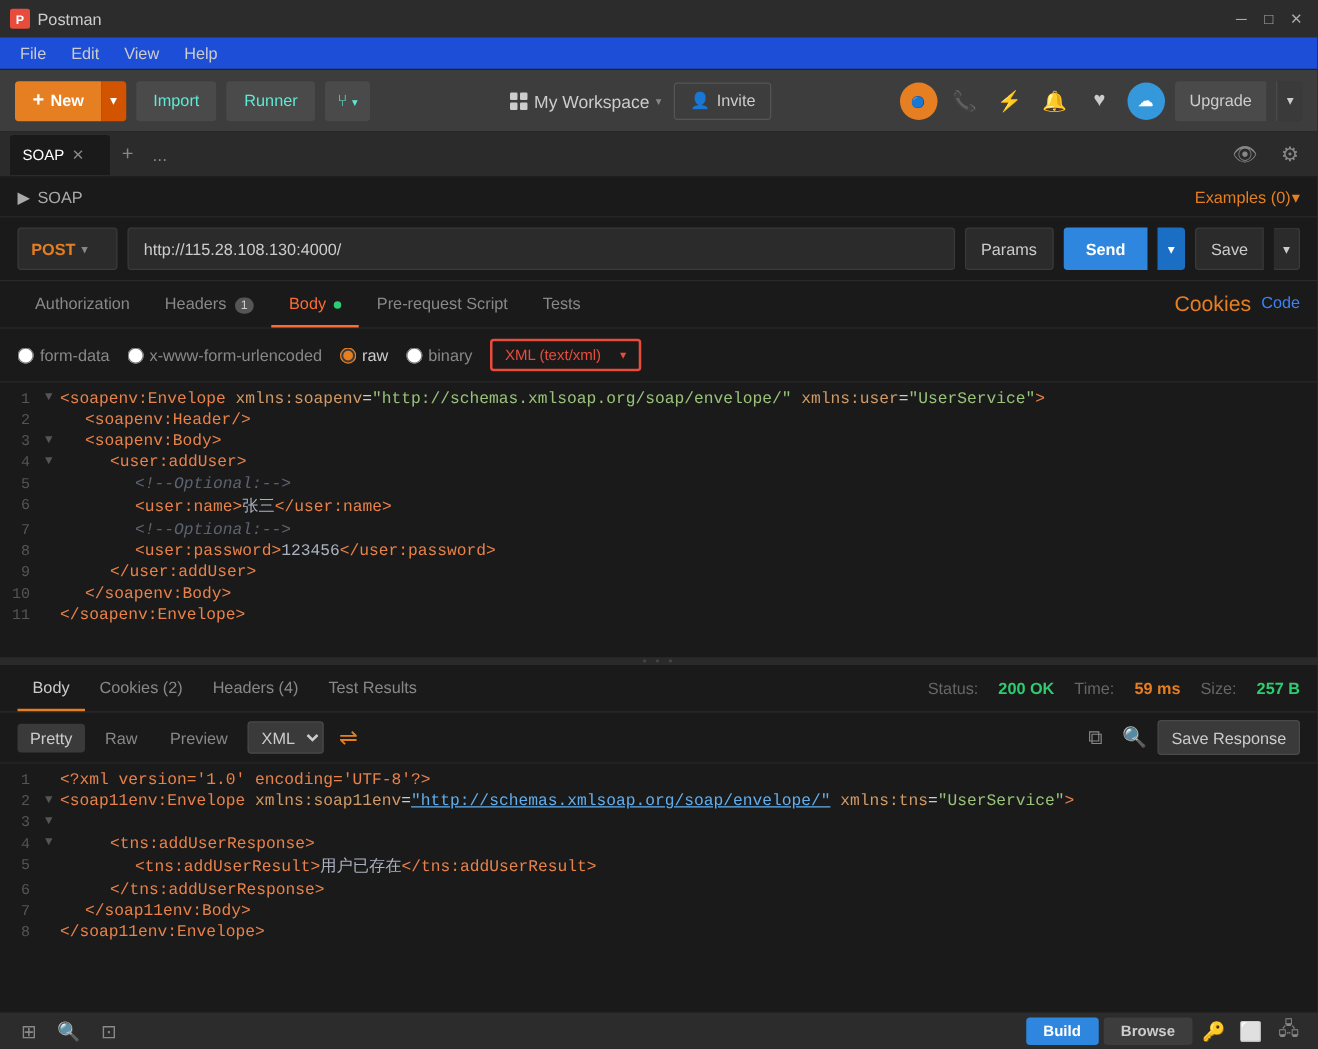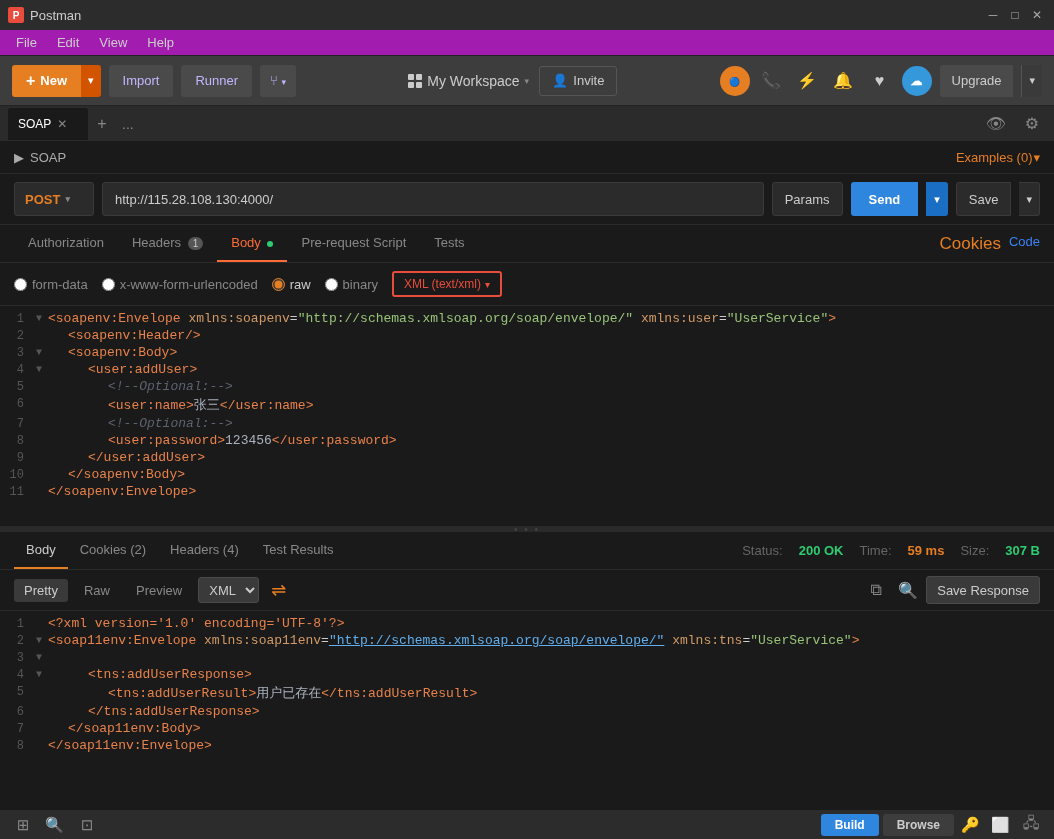--- a/index.html
+++ b/index.html
@@ -6,28 +6,28 @@
     body { font-family: -apple-system, BlinkMacSystemFont, 'Segoe UI', sans-serif; font-size: 13px; background: #2c2c2c; color: #ccc; height: 839px; overflow: hidden; }
 
     
     .title-bar { background: #2c2c2c; height: 30px; display: flex; align-items: center; padding: 0 8px; justify-content: space-between; }
     .title-bar-left { display: flex; align-items: center; gap: 6px; color: #ccc; font-size: 13px; }
     .title-bar-icon { width: 16px; height: 16px; background: #e74c3c; border-radius: 2px; display: flex; align-items: center; justify-content: center; color: white; font-size: 10px; font-weight: bold; }
     .title-bar-controls { display: flex; gap: 4px; }
     .title-bar-btn { width: 18px; height: 18px; background: transparent; border: none; color: #aaa; cursor: pointer; display: flex; align-items: center; justify-content: center; font-size: 12px; }
 
     
-    .menu-bar { background: #a21caf; height: 26px; display: flex; align-items: center; padding: 0 8px; gap: 4px; border-bottom: 1px solid #222; }
+    .menu-bar { background: #1d4ed8; height: 26px; display: flex; align-items: center; padding: 0 8px; gap: 4px; border-bottom: 1px solid #222; }
     .menu-item { padding: 3px 8px; color: #ccc; cursor: pointer; font-size: 13px; border-radius: 3px; }
 
     
     .toolbar { background: #3d3d3d; height: 50px; display: flex; align-items: center; padding: 0 12px; gap: 8px; border-bottom: 1px solid #222; }
     .btn-new { background: #e67e22; color: white; border: none; border-radius: 3px 0 0 3px; height: 32px; padding: 0 14px; cursor: pointer; font-size: 13px; font-weight: bold; display: flex; align-items: center; gap: 5px; }
     .btn-new-arrow { background: #d35400; color: white; border: none; border-radius: 0 3px 3px 0; height: 32px; padding: 0 7px; cursor: pointer; font-size: 11px; }
-    .btn-toolbar { background: #4a4a4a; color: #c4b5fd; border: none; border-radius: 3px; height: 32px; padding: 0 14px; cursor: pointer; font-size: 13px; }
+    .btn-toolbar { background: #4a4a4a; color: #5eead4; border: none; border-radius: 3px; height: 32px; padding: 0 14px; cursor: pointer; font-size: 13px; }
     .toolbar-center { flex: 1; display: flex; justify-content: center; align-items: center; }
     .workspace-btn { background: transparent; border: none; color: #ccc; cursor: pointer; font-size: 14px; display: flex; align-items: center; gap: 5px; padding: 4px 10px; border-radius: 3px; }
     .workspace-icon { display: grid; grid-template-columns: 1fr 1fr; gap: 2px; width: 14px; height: 14px; }
     .workspace-icon span { background: #ccc; display: block; border-radius: 1px; }
     .invite-btn { background: transparent; border: 1px solid #555; color: #ccc; border-radius: 3px; height: 30px; padding: 0 12px; cursor: pointer; font-size: 13px; display: flex; align-items: center; gap: 5px; }
     .toolbar-right { display: flex; align-items: center; gap: 8px; }
     .avatar-circle { width: 30px; height: 30px; border-radius: 50%; background: #e67e22; display: flex; align-items: center; justify-content: center; color: white; font-size: 12px; font-weight: bold; cursor: pointer; }
     .icon-btn { width: 28px; height: 28px; display: flex; align-items: center; justify-content: center; color: #ccc; cursor: pointer; font-size: 16px; border-radius: 3px; }
     .upgrade-btn { background: #4a4a4a; color: #ccc; border: none; border-radius: 3px 0 0 3px; height: 32px; padding: 0 12px; cursor: pointer; font-size: 13px; }
     .upgrade-arrow { background: #3a3a3a; color: #ccc; border: none; border-radius: 0 3px 3px 0; height: 32px; padding: 0 7px; cursor: pointer; font-size: 11px; border-left: 1px solid #555; }
@@ -64,21 +64,21 @@
     .tab-dot { width: 6px; height: 6px; background: #2ecc71; border-radius: 50%; display: inline-block; margin-left: 3px; vertical-align: middle; }
     .req-tabs-right { display: flex; gap: 8px; }
     .cookies-link { color: #e67e22; cursor: pointer; font-size: 17px; }
     .code-link { color: #3b82f6; cursor: pointer; font-size: 13px; }
 
     
     .body-options { display: flex; align-items: center; padding: 8px 14px; gap: 14px; background: #1a1a1a; border-bottom: 1px solid #2a2a2a; }
     .radio-option { display: flex; align-items: center; gap: 5px; color: #888; cursor: pointer; font-size: 13px; }
     .radio-option input[type="radio"] { accent-color: #e67e22; }
     .radio-option.selected { color: #ccc; }
-    .xml-btn { background: transparent; border: 2px solid #e74c3c; color: #e74c3c; border-radius: 3px; height: 26px; padding: 0 10px; cursor: pointer; font-size: 12px; display: flex; align-items: center; gap: 4px; }
+    .xml-btn { background: transparent; border: 2px solid #e74c3c; color: #e74c3c; border-radius: 3px; height: 26px; padding: 0 10px; cursor: pointer; font-size: 12px; display: flex; align-items: center; gap: 15px; }
     .xml-arrow { color: #e74c3c; font-size: 10px; }
 
     
     .code-editor { background: #1a1a1a; flex: 1; overflow: auto; padding: 4px 0; font-family: 'Courier New', Consolas, monospace; font-size: 13px; min-height: 160px; max-height: 220px; }
     .code-line { display: flex; align-items: flex-start; padding: 1px 0; }
     .line-num { color: #555; min-width: 36px; text-align: right; padding-right: 12px; user-select: none; font-size: 12px; padding-top: 1px; }
     .line-arrow { color: #555; min-width: 12px; font-size: 10px; padding-top: 2px; }
     .line-content { flex: 1; padding-right: 10px; white-space: pre; }
     .xml-tag { color: #e8824a; }
     .xml-attr { color: #d19a66; }
@@ -367,21 +367,21 @@
         <div class="response-tab">Cookies (2)</div>
         <div class="response-tab">Headers (4)</div>
         <div class="response-tab">Test Results</div>
       </div>
       <div class="status-info">
         <span class="status-label">Status:</span>
         <span class="status-value">200 OK</span>
         <span class="status-label">Time:</span>
         <span class="time-value">59 ms</span>
         <span class="status-label">Size:</span>
-        <span class="size-value">307 B</span>
+        <span class="size-value">257 B</span>
       </div>
     </div>
 
     <div class="response-toolbar">
       <button class="res-tab-btn active">Pretty</button>
       <button class="res-tab-btn">Raw</button>
       <button class="res-tab-btn">Preview</button>
       <select class="xml-select">
         <option>XML</option>
       </select>

